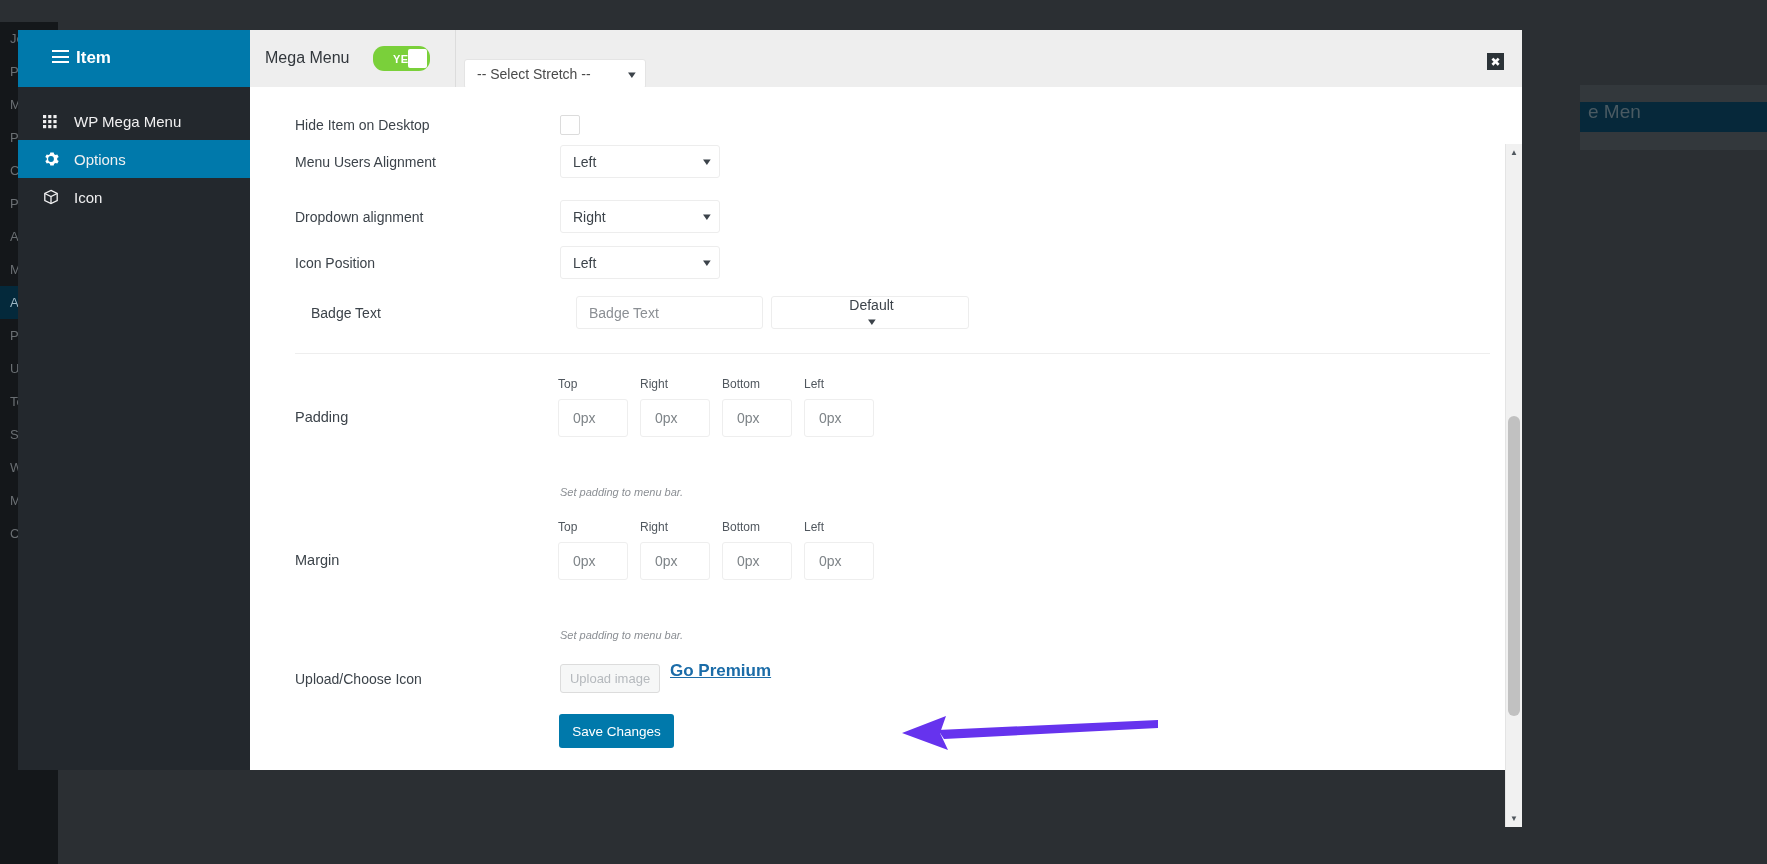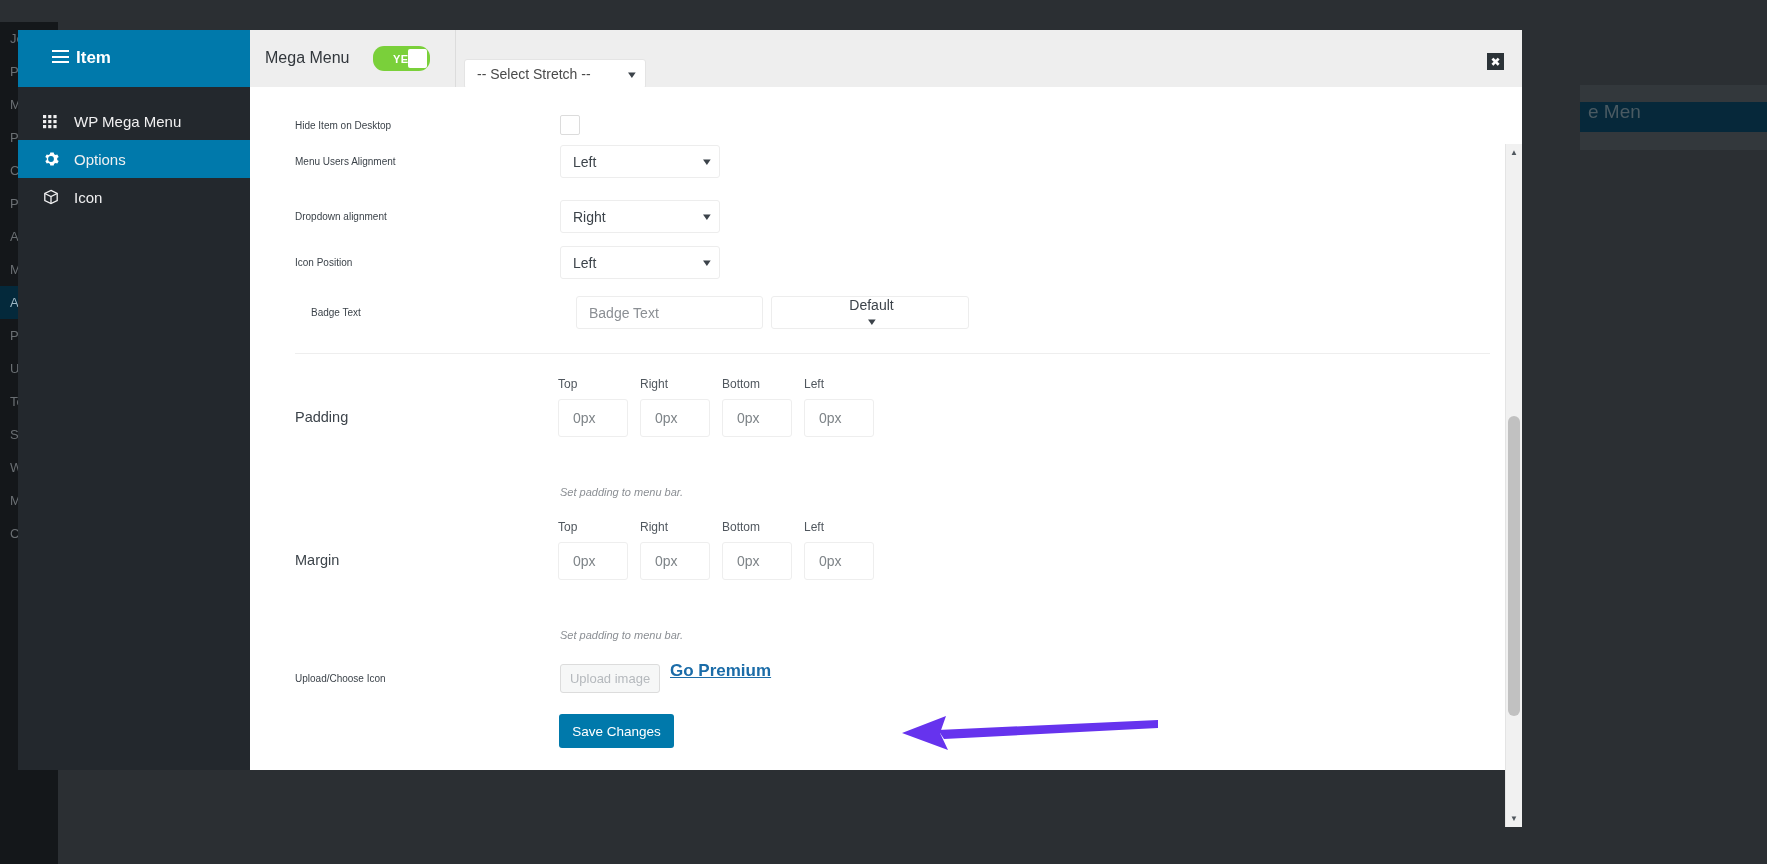--- a/index.html
+++ b/index.html
@@ -151,21 +151,21 @@
     position: absolute; left: 0; top: 0; width: 1255px; height: 683px;
     overflow: hidden;
   }
 
   .row {
     position: absolute; left: 0; width: 1255px;
     display: flex; align-items: center;
   }
   .row-label {
     width: 265px; padding-left: 45px;
-    font-size: 10px; color: #3c434a;
+    font-size: 14px; color: #3c434a;
   }
   .ctrl-col { position: relative; }
 
   .sel {
     width: 160px; height: 33px;
     border: 1px solid #ededed; border-radius: 3px; background: #fff;
     display: flex; align-items: center; justify-content: space-between;
     padding: 0 9px 0 12px; font-size: 14px; color: #3c434a;
   }
   .chev { font-size: 11px; color: #3c434a; transform: scaleX(1.4); }

